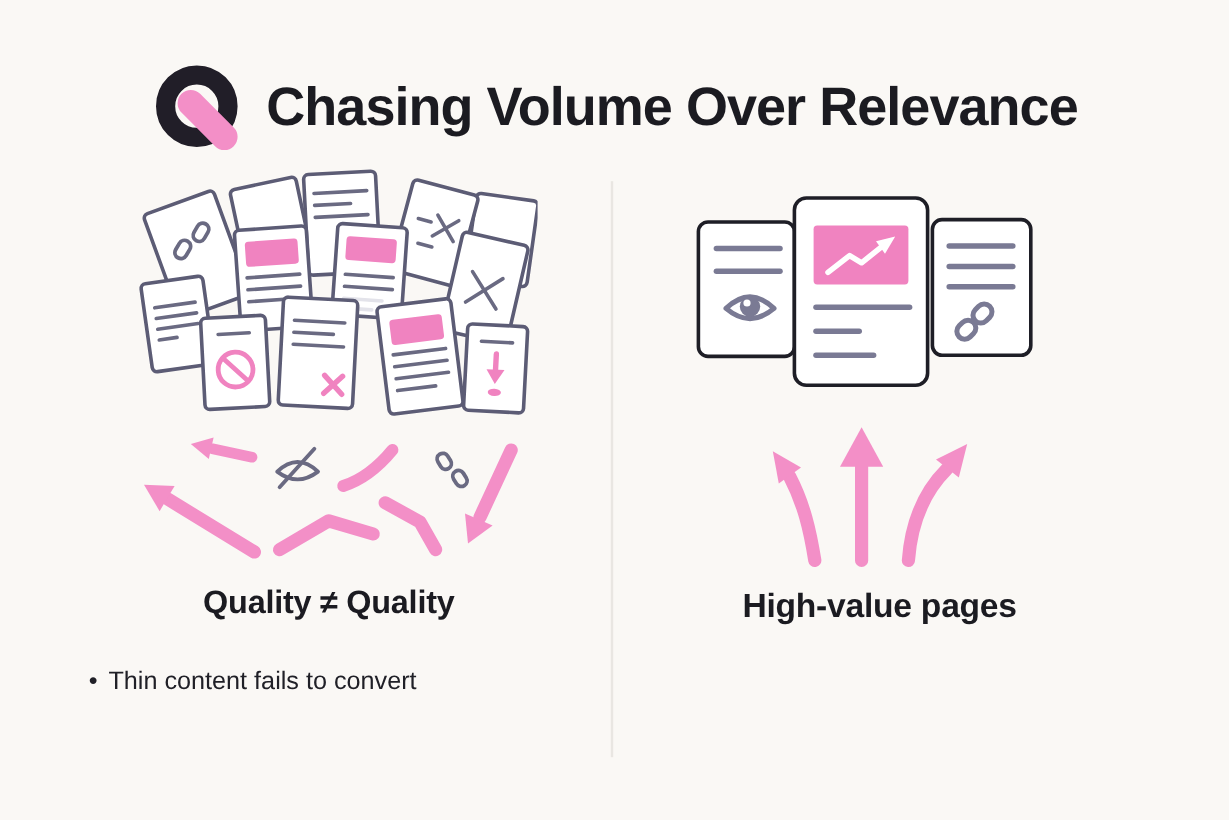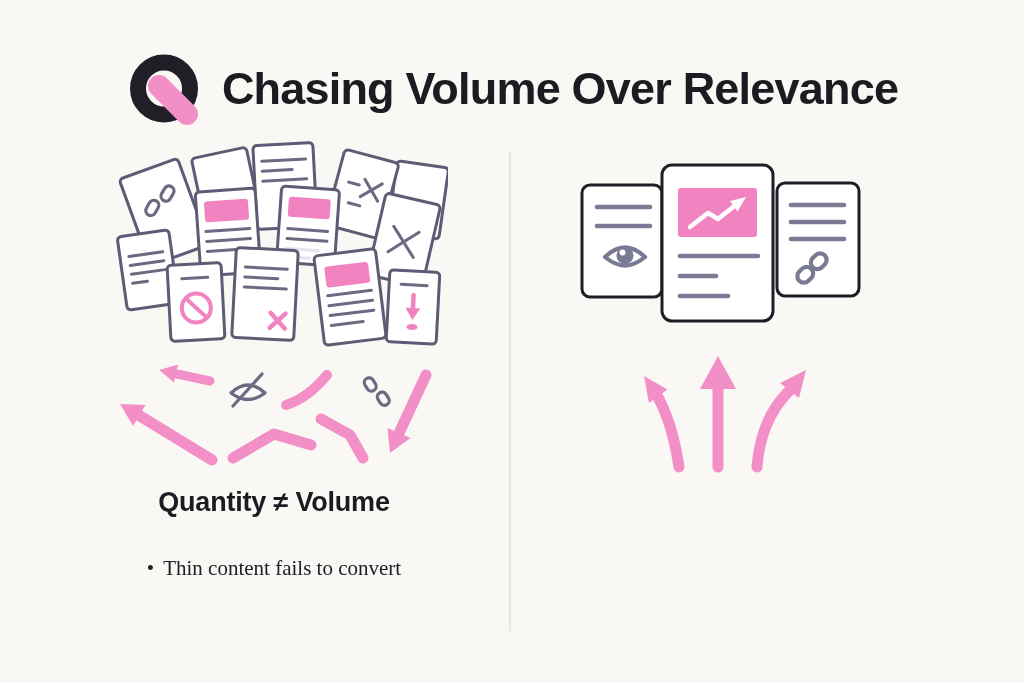--- a/index.html
+++ b/index.html
@@ -38,21 +38,21 @@
   .pile-svg{position:absolute;left:100px;top:140px;width:348px;height:212px;}
   .scatter-svg{position:absolute;left:100px;top:348px;width:345px;height:125px;}
   .cards-svg{position:absolute;left:572px;top:152px;width:308px;height:180px;}
   .uparrows-svg{position:absolute;left:622px;top:342px;width:218px;height:138px;}
   .left-heading{
     position:absolute;left:74px;top:487px;width:400px;margin:0;
     text-align:center;font-size:27px;font-weight:bold;letter-spacing:-0.2px;
   }
   .left-bullet{
     position:absolute;left:74px;top:556px;width:400px;margin:0;
-    text-align:center;font-size:21px;color:#202027;font-family:Liberation Serif, serif;
+    text-align:left;font-size:21px;color:#202027;
   }
   .left-bullet .marker{margin-right:9px;}
   .right-heading{
     position:absolute;left:533px;top:487px;width:400px;margin:0;
     text-align:center;font-size:28px;font-weight:bold;line-height:36px;
     letter-spacing:-0.2px;
   }
   
   .doc{fill:#ffffff;stroke:var(--outline);stroke-width:3;}
   .ln{stroke:var(--doc-line);stroke-width:3;stroke-linecap:round;fill:none;}
@@ -255,19 +255,20 @@
     <g>
       <line class="parrow" x1="96" y1="125" x2="96" y2="46" stroke-width="11"></line>
       <polygon class="phead" points="96,14 78,47 114,47"></polygon>
     </g>
     <g>
       <path class="parrow" d="M135,125 C137,98 146,70 167,49" stroke-width="11"></path>
       <polygon class="phead" points="184,28 177,56 158,41"></polygon>
     </g>
   </svg>
 
-  <h2 class="left-heading">Quantity ≠ Volume</h2>
+  <h2 class="left-heading">Quality ≠ Quality</h2>
   <p class="left-bullet"><span class="marker">•</span><span>Thin content fails to convert</span></p>
 
   <h2 class="right-heading">
+    <div>High-value pages</div>
   </h2>
 
 </div>
 
 </body></html>

